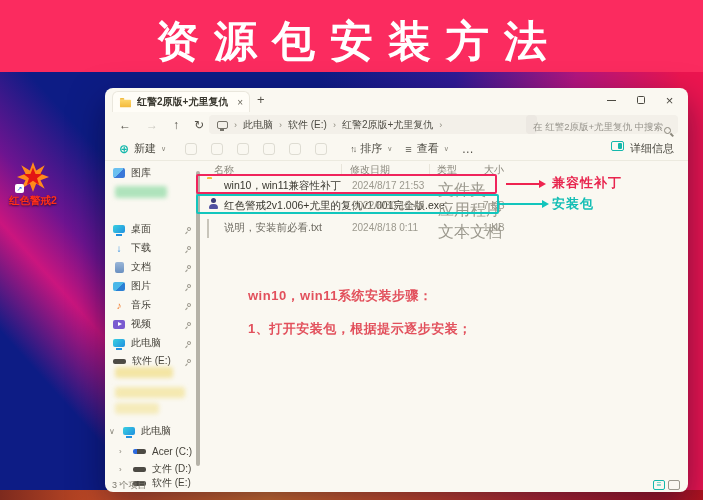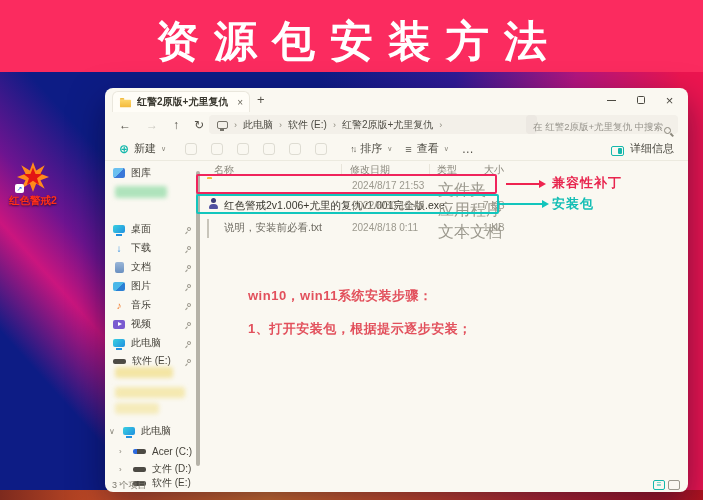--- a/index.html
+++ b/index.html
@@ -83,21 +83,21 @@
   .caret{font-size:7px;color:#8a877c;}
   .caret::before{content:'\2228';}
   .ghost{width:12px;height:12px;border:1px solid #b5b2a6;border-radius:3px;opacity:.4;}
   .ghost-wrap{display:flex;gap:14px;margin-left:6px;margin-right:10px;}
   .sort-g{font-size:9px;letter-spacing:-2px;color:#55524a;}
   .sort-g::before{content:'\2191\2193';}
   .view-g{font-size:11px;color:#55524a;}
   .view-g::before{content:'\2261';}
   .more-g{font-size:12px;color:#55524a;}
   .more-g::before{content:'\2026';}
-  .tb-details{position:absolute;right:14px;display:flex;align-items:flex-end;gap:6px;}
+  .tb-details{position:absolute;right:14px;display:flex;align-items:flex-start;gap:6px;}
   .panel-ic{width:13px;height:10px;border:1.5px solid #14b8ac;border-radius:2px;position:relative;}
   .panel-ic::after{content:'';position:absolute;right:1px;top:1px;bottom:1px;width:4px;
     background:#14b8ac;border-radius:1px;}
 
   
   .sidebar{position:absolute;left:0;top:73px;width:95px;bottom:14px;}
   .sb-item{position:absolute;left:8px;width:84px;height:16px;display:flex;align-items:center;gap:6px;
     font-size:10px;color:#45423a;white-space:nowrap;}
   .pin{width:4px;height:4px;border:1px solid #9c998e;border-radius:50%;position:relative;
     transform:rotate(40deg);margin-left:auto;margin-right:6px;flex:0 0 auto;}
@@ -362,20 +362,21 @@
       <div class="content">
         <span class="col-h ch-name">名称</span>
         <span class="col-h ch-date">修改日期</span>
         <span class="col-h ch-type">类型</span>
         <span class="col-h ch-size">大小</span>
         <span class="col-div" style="left:141px;"></span>
         <span class="col-div" style="left:229px;"></span>
 
         <div class="row r1">
           <span class="f-ic folder-ic"></span>
+          <span class="f-name">win10，win11兼容性补丁</span>
           <span class="f-date">2024/8/17 21:53</span>
           <span class="f-type">文件夹</span>
         </div>
 
         <div class="row r2">
           <span class="f-ic exe-ic" style="top:2px;"></span>
           <span class="f-name">红色警戒2v1.006+尤里的复仇v1.001完全版.exe</span>
           <span class="f-date">2022/6/30 10:46</span>
           <span class="f-type">应用程序</span>
           <span class="f-size">7 KB</span>

